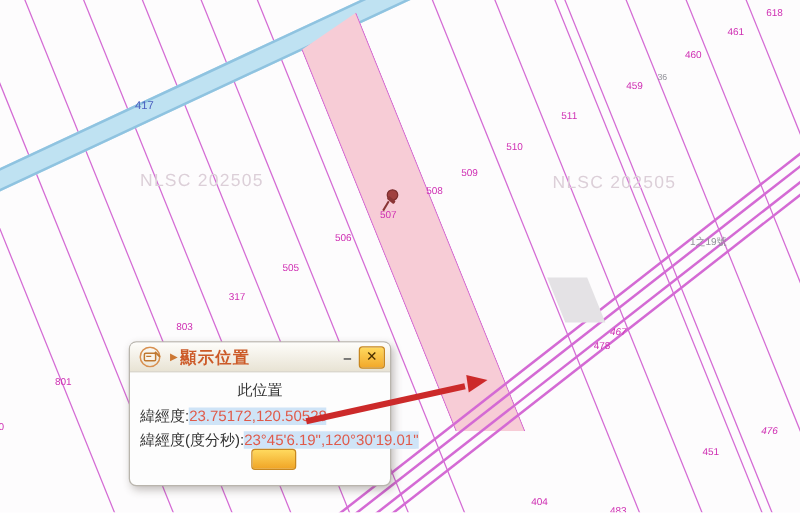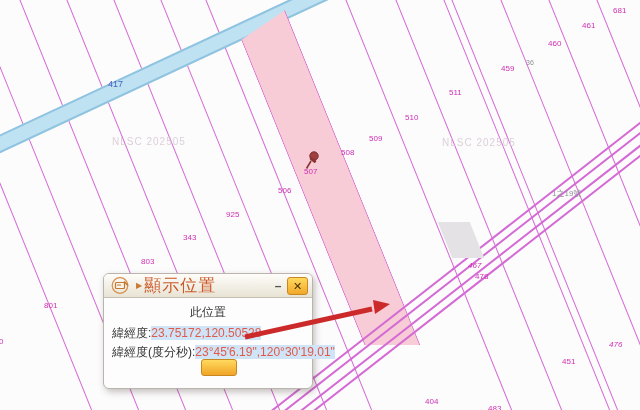--- a/index.html
+++ b/index.html
@@ -16,33 +16,33 @@
            transform:rotate(-25deg); }
   #parcel507 { position:absolute; left:225px; top:0; width:56px; height:345px;
            background:#f7ccd6; border-left:1px solid #d46ad4; border-right:1px solid #d46ad4;
            transform:skewX(22deg); transform-origin:top left;
            clip-path:polygon(0 40px,100% 10px,100% 100%,0 100%); }
   #road { position:absolute; left:115px; top:275px; width:700px; height:0; transform:rotate(-38deg); }
   .roadline { position:absolute; left:0; width:700px; height:1.5px; background:#d46ad4; }
   .bldg { position:absolute; background:#e4e2e5; transform:skewX(22deg); }
   .plabel { position:absolute; font-size:8px; color:#cf2fb3; white-space:nowrap; }
   .glabel { position:absolute; font-size:8px; color:#8f8f96; white-space:nowrap; }
-  .wmark  { position:absolute; font-size:10px; color:#dccfd8; letter-spacing:1px; white-space:nowrap; }
+  .wmark  { position:absolute; font-size:14px; color:#dccfd8; letter-spacing:1px; white-space:nowrap; }
   #river-label { position:absolute; left:108px; top:79px; font-size:9px; color:#4a5fc0; }
   #pin { position:absolute; left:303px; top:150px; z-index:2; }
 
   
   #dialog { position:absolute; left:103px; top:273px; width:210px; height:116px; z-index:10;
             background:#fdfdfd; border:1px solid #b9b5ad; border-radius:6px;
             box-shadow:2px 3px 7px rgba(60,50,40,.3); }
   #dlg-titlebar { height:24px; border-radius:5px 5px 0 0; display:flex; align-items:center;
             background:linear-gradient(#fefdfa,#e8e3d4); border-bottom:1px solid #c4bfb0; padding:0 4px; }
   #dlg-icon { width:22px; height:17px; margin-left:3px; flex:0 0 auto; }
   #dlg-caret { color:#cc7733; font-size:8px; margin:0 2px 0 3px; }
-  #dlg-title { color:#cc5a28; font-weight:normal; font-size:17px; letter-spacing:1px; }
+  #dlg-title { color:#cc5a28; font-weight:bold; font-size:13px; letter-spacing:1px; }
   #dlg-min { margin-left:auto; color:#555; font-weight:bold; font-size:12px; width:14px; text-align:center; cursor:pointer; }
   #dlg-close { width:21px; height:18px; margin-left:2px; border-radius:3px; cursor:pointer;
             background:linear-gradient(#ffd95e,#f2a82a); border:1px solid #c8881f;
             color:#4a3000; font-weight:bold; font-size:11px; line-height:16px; text-align:center; }
   #dlg-body { padding:6px 4px 0 4px; font-size:12px; color:#333; }
   #dlg-here { text-align:center; margin-bottom:4px;font-family:Liberation Serif, serif; }
   .dlg-row { white-space:nowrap; margin:2px 0 0 4px; }
   .dlg-row .lbl { color:#333; }
   .dlg-row .val { color:#e05a4a; background:#cfe4f7; }
   #dlg-btn { position:absolute; left:97px; top:85px; width:36px; height:17px; border-radius:3px;
@@ -86,36 +86,36 @@
       <div class="roadline" style="top:-13px"></div>
       <div class="roadline" style="top:-5px"></div>
       <div class="roadline" style="top:5px"></div>
       <div class="roadline" style="top:13px"></div>
     </div>
 
     <div class="bldg" style="left:445px;top:222px;width:32px;height:36px"></div>
     <div class="bldg" style="left:314px;top:346px;width:16px;height:13px"></div>
 
     <div id="labels">
-        <span class="plabel" style="left: 183px; top: 233px;">343</span>
-        <span class="plabel" style="left: 226px; top: 210px;">925</span>
-        <span class="plabel" style="left: 278px; top: 186px;">506</span>
+        <span class="plabel" style="left: 183px; top: 233px;">317</span>
+        <span class="plabel" style="left: 226px; top: 210px;">505</span>
+        <span class="plabel" style="left: 268px; top: 186px;">506</span>
         <span class="plabel" style="left: 304px; top: 167px;">507</span>
         <span class="plabel" style="left: 341px; top: 148px;">508</span>
         <span class="plabel" style="left: 369px; top: 134px;">509</span>
         <span class="plabel" style="left: 405px; top: 113px;">510</span>
         <span class="plabel" style="left: 449px; top: 88px;">511</span>
         <span class="plabel" style="left: 501px; top: 64px;">459</span>
         <span class="plabel" style="left: 548px; top: 39px;">460</span>
         <span class="plabel" style="left: 582px; top: 21px;">461</span>
-        <span class="plabel" style="left: 613px; top: 6px;">681</span>
+        <span class="plabel" style="left: 613px; top: 6px;">618</span>
         <span class="plabel" style="left: 141px; top: 257px;">803</span>
         <span class="plabel" style="left: 44px; top: 301px;">801</span>
         <span class="plabel" style="left: -10px; top: 337px;">800</span>
-        <span class="plabel" style="left: 468px; top: 261px; font-style: italic;">467</span>
+        <span class="plabel" style="left: 488px; top: 261px; font-style: italic;">467</span>
         <span class="plabel" style="left: 475px; top: 272px;">478</span>
         <span class="plabel" style="left: 609px; top: 340px; font-style: italic;">476</span>
         <span class="plabel" style="left: 562px; top: 357px;">451</span>
         <span class="plabel" style="left: 425px; top: 397px;">404</span>
         <span class="plabel" style="left: 488px; top: 404px;">483</span>
       </div>
 
     <span class="glabel" style="left:552px;top:188px">1之19號</span>
     <span class="glabel" style="left:526px;top:59px;font-size:7px">36</span>
 

